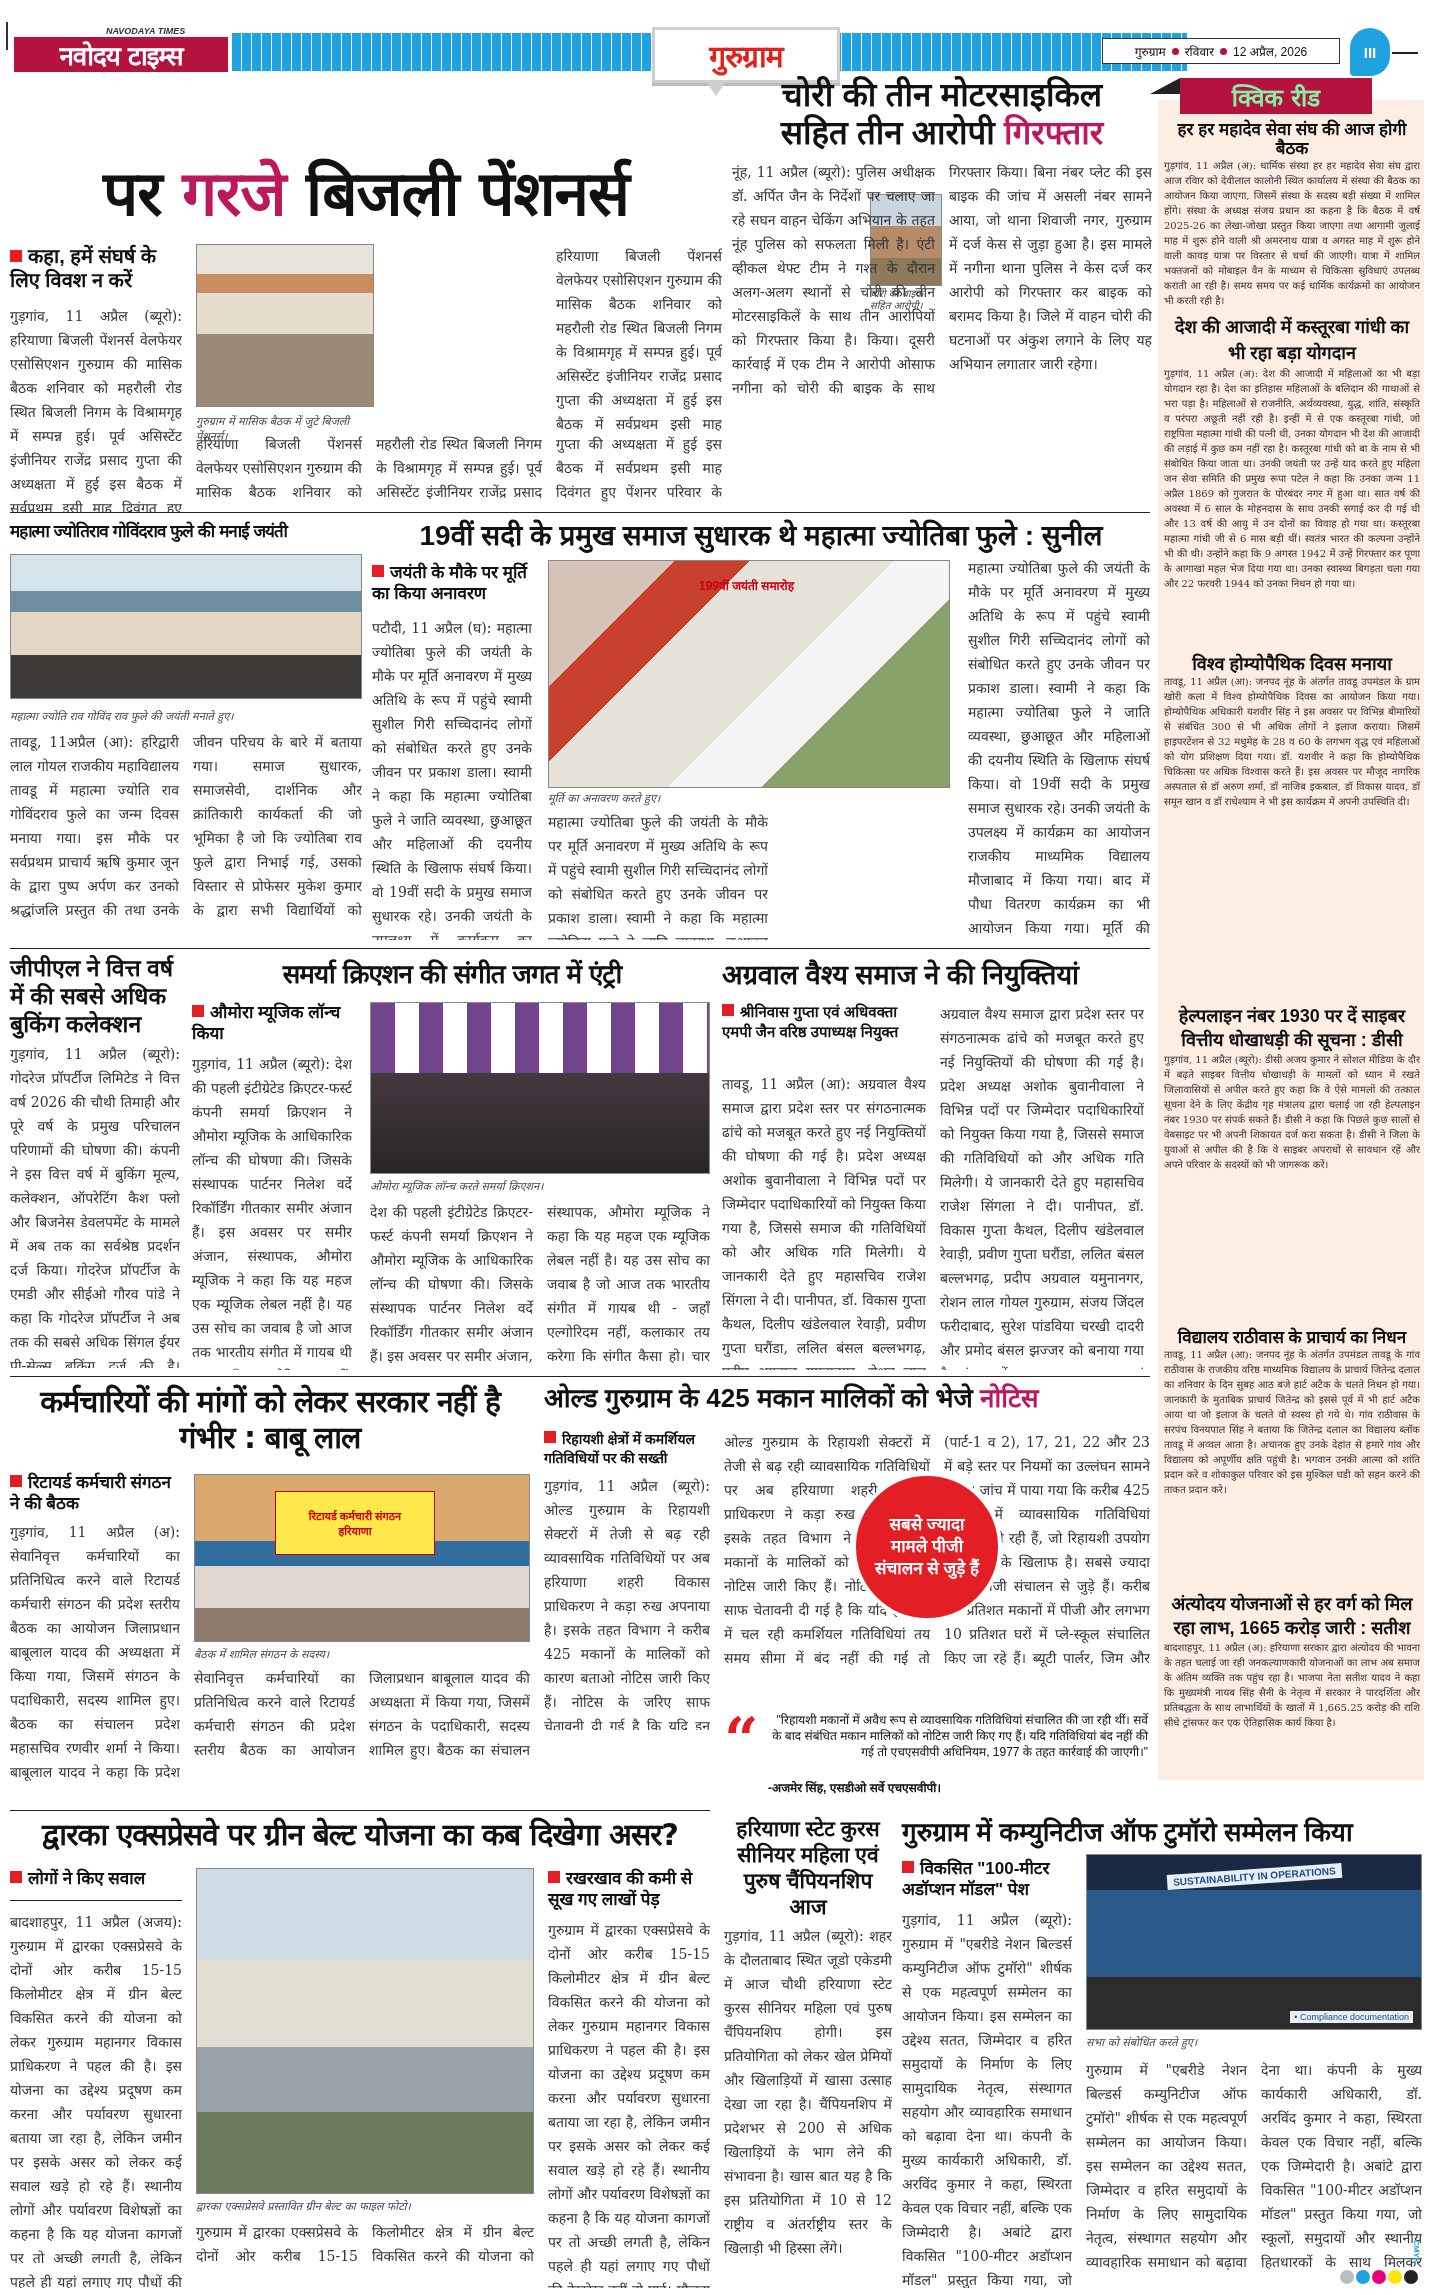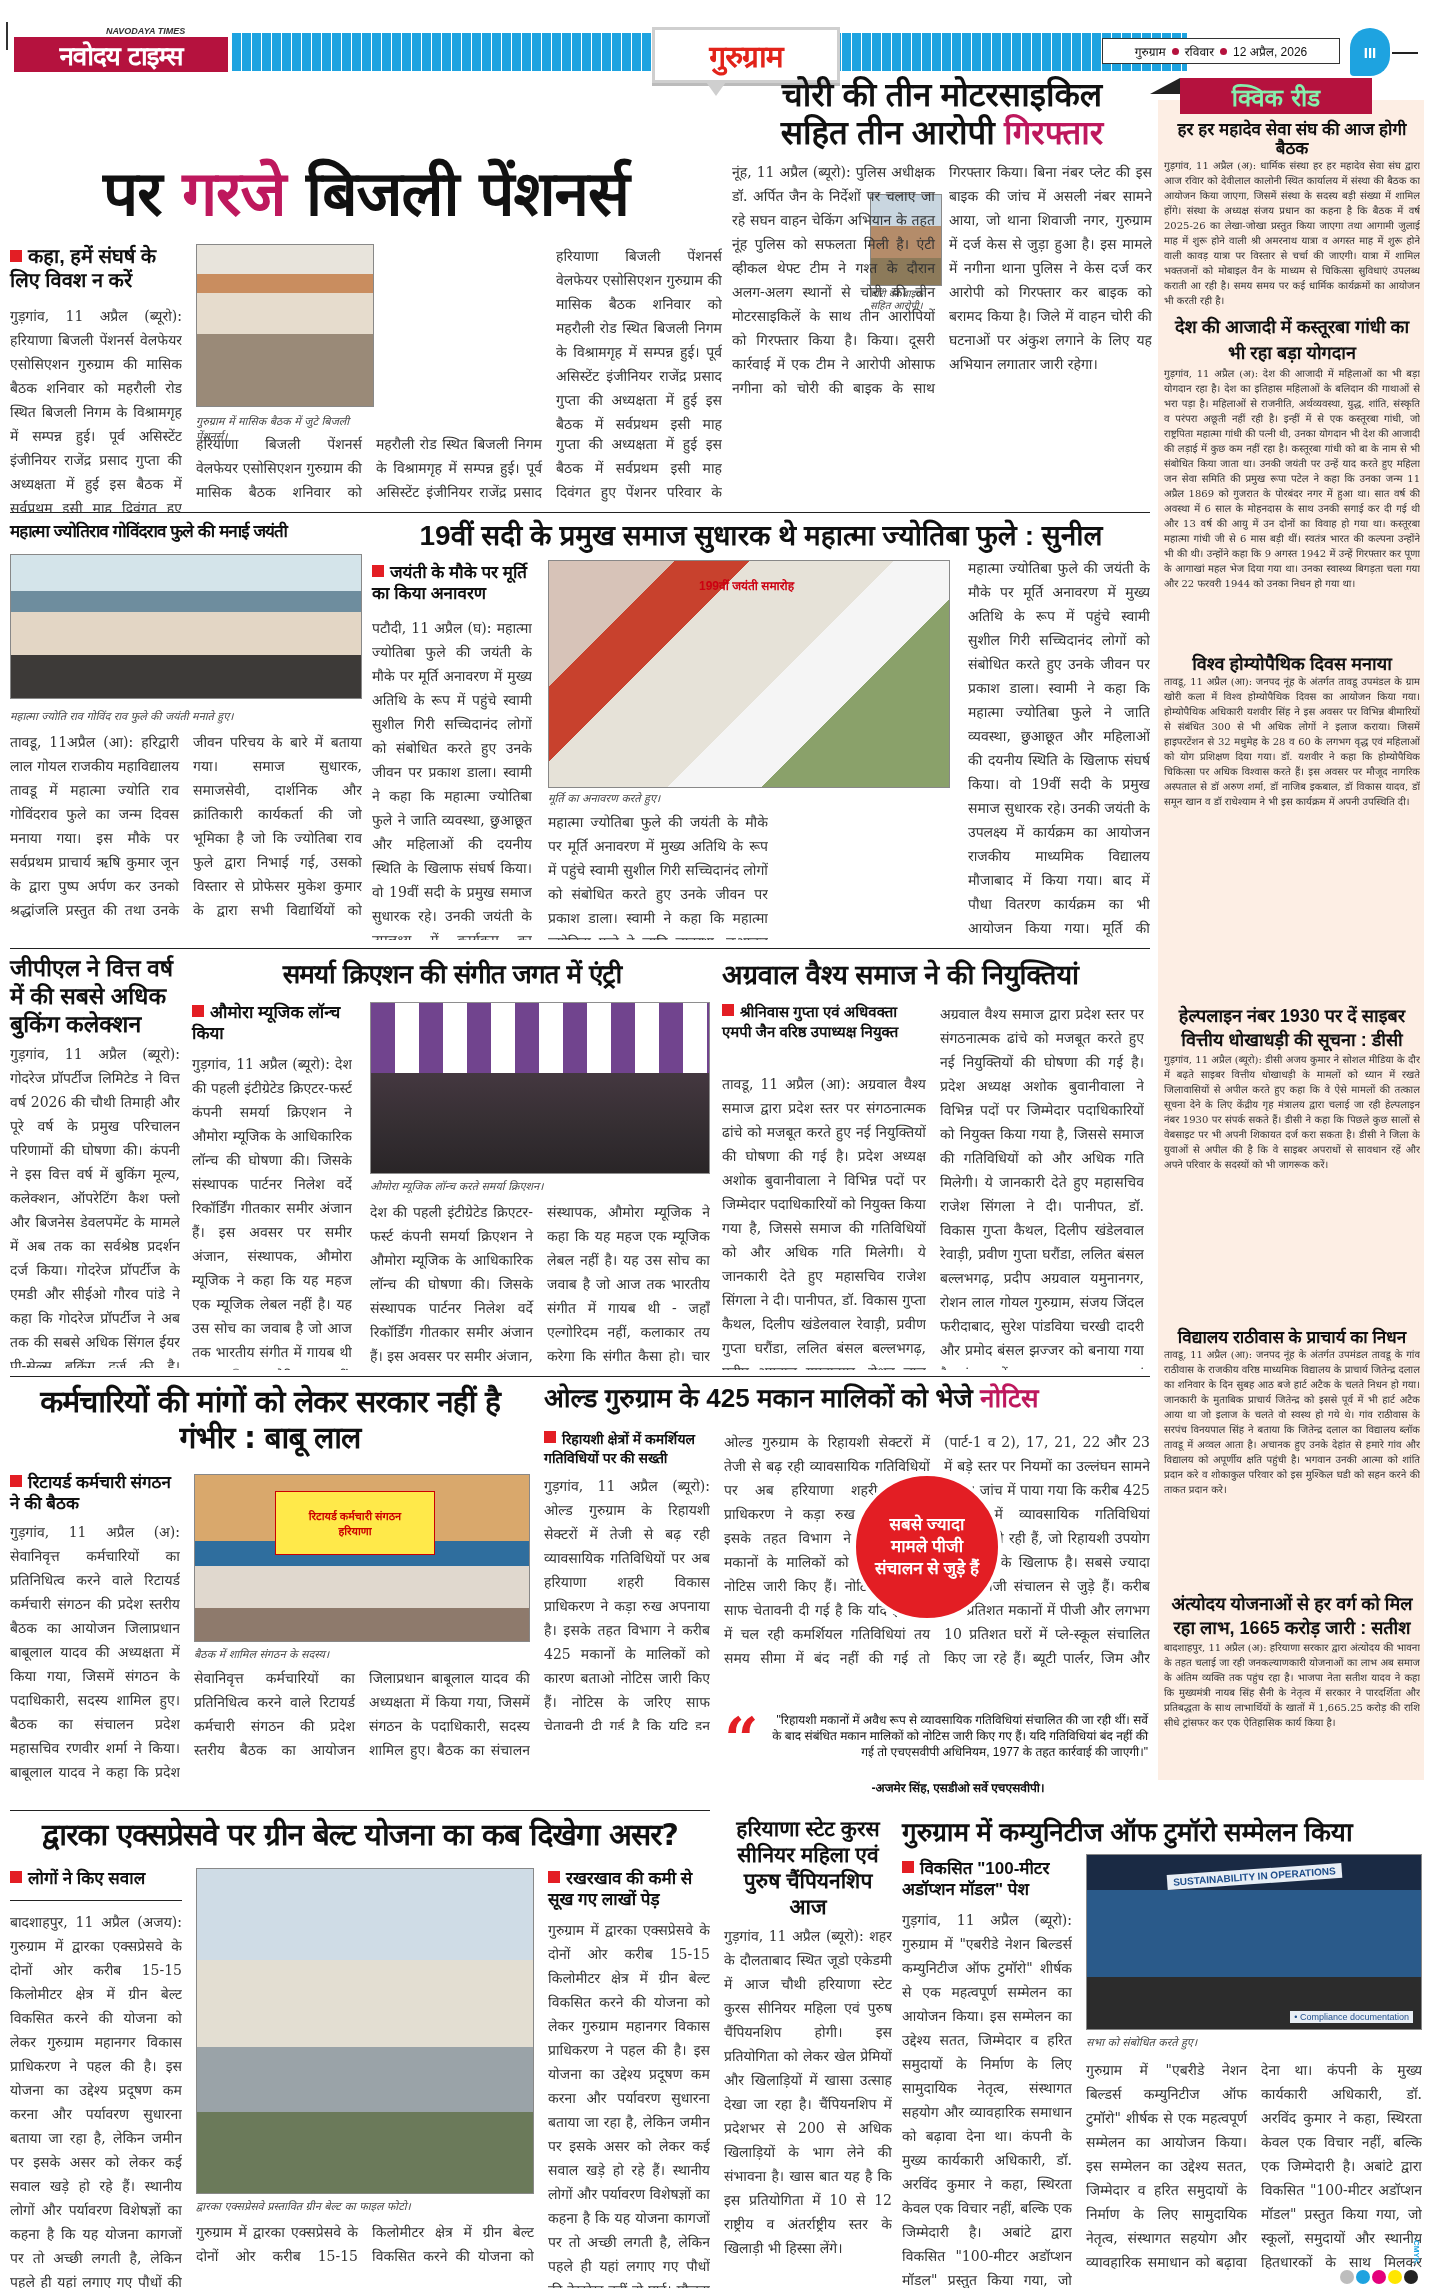--- a/index.html
+++ b/index.html
@@ -204,21 +204,21 @@
   </div>
   <div class="abs txt" style="left:180px;top:46px;width:426px;height:250px;column-count:2;column-gap:14px;overflow:hidden">ओल्ड गुरुग्राम के रिहायशी सेक्टरों में तेजी से बढ़ रही व्यावसायिक गतिविधियों पर अब हरियाणा शहरी विकास प्राधिकरण ने कड़ा रुख अपनाया है। इसके तहत विभाग ने करीब 425 मकानों के मालिकों को कारण बताओ नोटिस जारी किए हैं। नोटिस के जरिए साफ चेतावनी दी गई है कि यदि इन घरों में चल रही कमर्शियल गतिविधियां तय समय सीमा में बंद नहीं की गई तो (पार्ट-1 व 2), 17, 21, 22 और 23 में बड़े स्तर पर नियमों का उल्लंघन सामने आया। जांच में पाया गया कि करीब 425 मकानों में व्यावसायिक गतिविधियां संचालित हो रही हैं, जो रिहायशी उपयोग के नियमों के खिलाफ है। सबसे ज्यादा मामले पीजी संचालन से जुड़े हैं। करीब 40 प्रतिशत मकानों में पीजी और लगभग 10 प्रतिशत घरों में प्ले-स्कूल संचालित किए जा रहे हैं। ब्यूटी पार्लर, जिम और ट्यूशन सेंटर भी चल रहे हैं। गतिविधियों के चलते स्थानीय निवासियों को पार्किंग, शोर और भीड़ जैसी समस्याओं का सामना करना पड़ रहा है। सर्वे के आधार पर एचएसवीपी ने संबंधित मकान मालिकों को नोटिस जारी कर जवाब मांगा है।</div>
   <div class="abs" style="left:308px;top:88px;width:150px;height:150px;border-radius:50%;background:#e31e24;border:4px solid #fff;display:flex;align-items:center;justify-content:center;text-align:center;padding:14px">
     <span style="font:bold 17px 'Liberation Sans',sans-serif;color:#fff;line-height:22px">सबसे ज्यादा मामले पीजी संचालन से जुड़े हैं</span>
   </div>
 </div>
 
 <div class="abs" style="left:724px;top:1710px;width:426px;height:100px">
   <span class="abs" style="left:0;top:-6px;font:bold 60px 'DejaVu Serif',serif;color:#e31e24">“</span>
   <div class="abs hd-cond" style="left:44px;top:2px;width:380px;font-size:12px;line-height:16px;text-align:right">"रिहायशी मकानों में अवैध रूप से व्यावसायिक गतिविधियां संचालित की जा रही थीं। सर्वे के बाद संबंधित मकान मालिकों को नोटिस जारी किए गए हैं। यदि गतिविधियां बंद नहीं की गई तो एचएसवीपी अधिनियम, 1977 के तहत कार्रवाई की जाएगी।"</div>
-  <div class="abs hd-cond" style="left:44px;top:72px;width:380px;font-size:12px;text-align:center;font-weight:bold">-अजमेर सिंह, एसडीओ सर्वे एचएसवीपी।</div>
+  <div class="abs hd-cond" style="left:44px;top:72px;width:380px;font-size:12px;text-align:left;font-weight:bold">-अजमेर सिंह, एसडीओ सर्वे एचएसवीपी।</div>
 </div>
 
 <div class="abs rule" style="left:10px;top:1810px;width:700px;height:1px"></div>
 
 <div class="abs" style="left:10px;top:1818px;width:700px;height:470px">
   <h3 class="abs hd" style="left:0;top:0;width:700px;font-size:30px;text-align:center;white-space:nowrap">द्वारका एक्सप्रेसवे पर ग्रीन बेल्ट योजना का कब दिखेगा असर?</h3>
   <div class="abs sub" style="left:0;top:50px;width:172px">
     <span class="sq"></span><span>लोगों ने किए सवाल</span>
   </div>
   <div class="abs rule" style="left:0;top:82px;width:172px;height:1px"></div>

